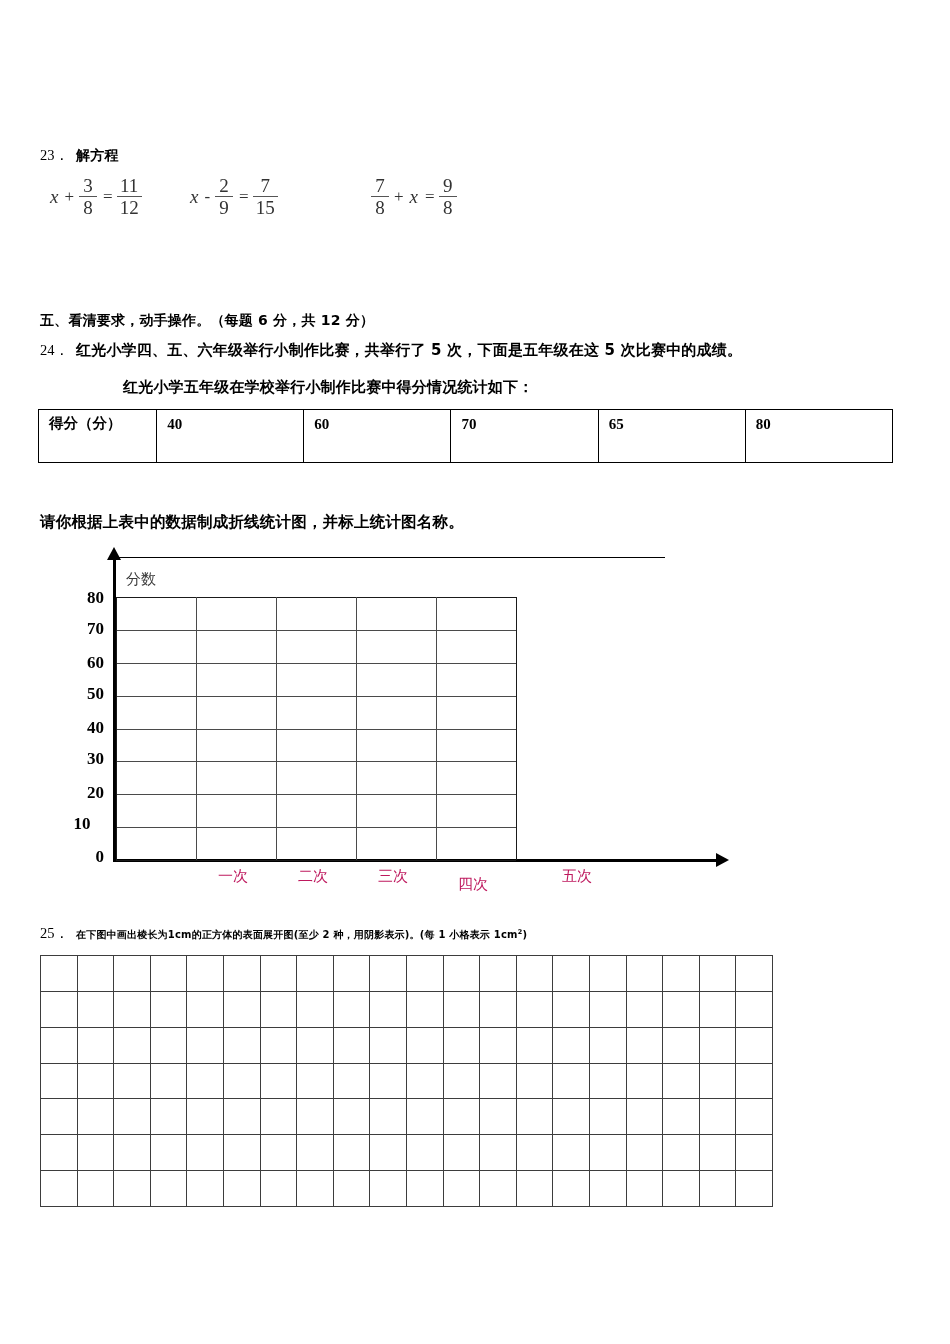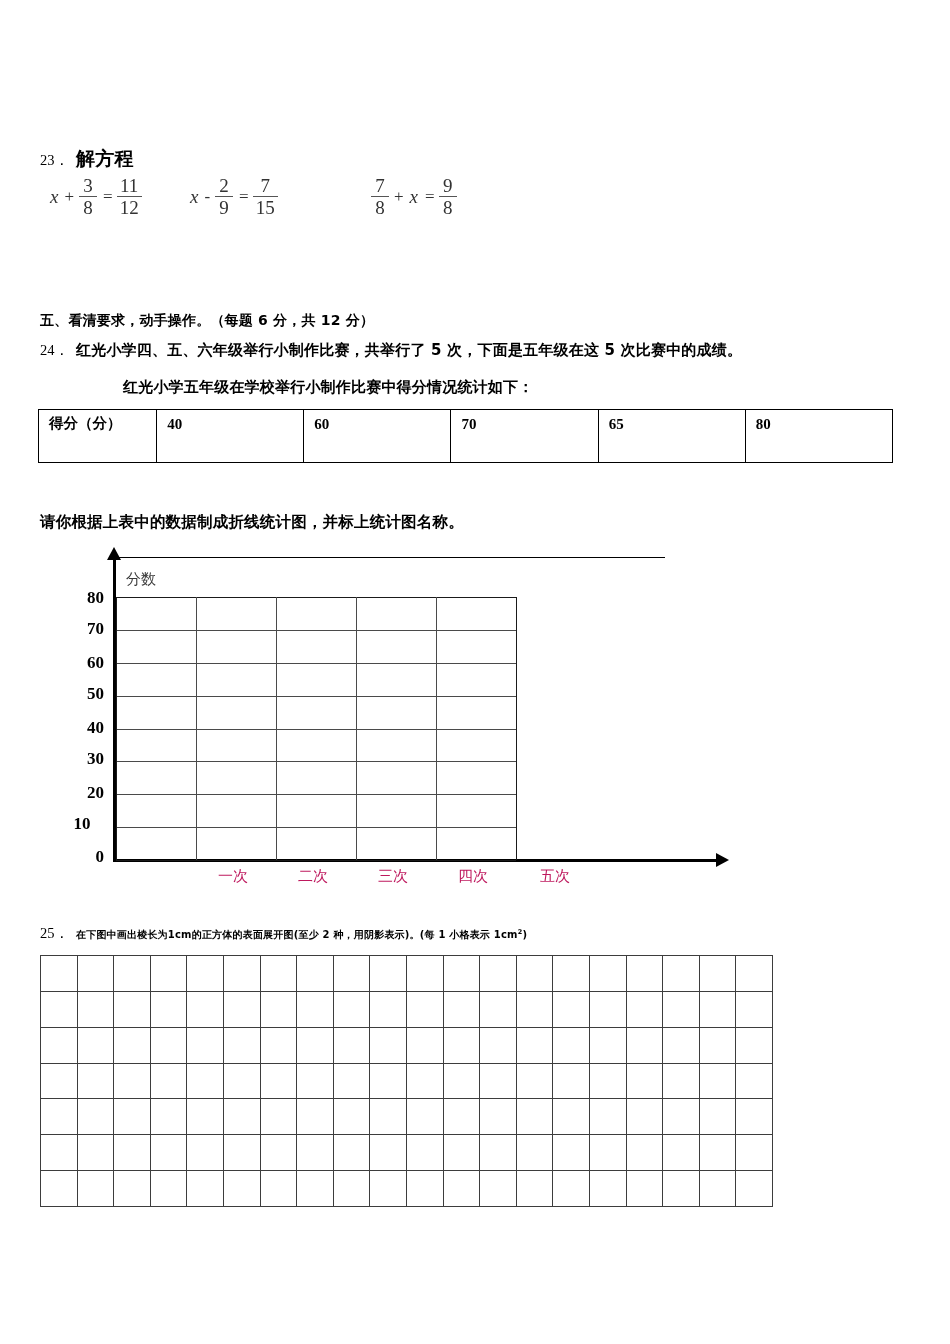--- a/index.html
+++ b/index.html
@@ -37,21 +37,21 @@
 
   
   #q23-head {
     position: absolute;
     left: 40px; top: 146px;
     display: flex;
     align-items: baseline;
     gap: 7px;
     white-space: nowrap;
   }
-  #q23-head .label { font-size: 19px; }
+  #q23-head .label { font-size: 14px; }
 
   .eqrow {
     position: absolute;
     top: 176px;
     height: 56px;
   }
   .eq {
     position: absolute;
     display: flex;
     align-items: center;
@@ -399,22 +399,22 @@
         <div class="gridline-v" style="left: 80px;"></div>
         <div class="gridline-v" style="left: 160px;"></div>
         <div class="gridline-v" style="left: 240px;"></div>
         <div class="gridline-v" style="left: 320px;"></div>
         <div class="gridline-v edge" style="left: 400px;"></div>
       </div>
     <div id="xlabels"></div>
   <div class="xlabel-val" style="left: 158px;">一次</div>
       <div class="xlabel-val" style="left: 238px;">二次</div>
       <div class="xlabel-val" style="left: 318px;">三次</div>
-      <div class="xlabel-val" style="left: 398px;">四次</div>
-      <div class="xlabel-val" style="left: 480px; text-align: center;">五次</div>
+      <div class="xlabel-val" style="left: 398px; margin-top: 8px;">四次</div>
+      <div class="xlabel-val" style="left: 502px; text-align: center;">五次</div>
     </div>
 
   <div id="q25-line">
     <span class="qnum">25．</span>
     <span class="cn txt"><span>在下图中画出棱长为1cm的正方体的表面展开图(至少 2 种，用阴影表示)。(每 1 小格表示 1cm</span><sup class="sup">2</sup><span>)</span></span>
   </div>
 
   <div id="graph-paper" style="grid-template-columns: repeat(20, 1fr); grid-template-rows: repeat(7, 1fr);">
       <div class="cell"></div>
       <div class="cell"></div>

